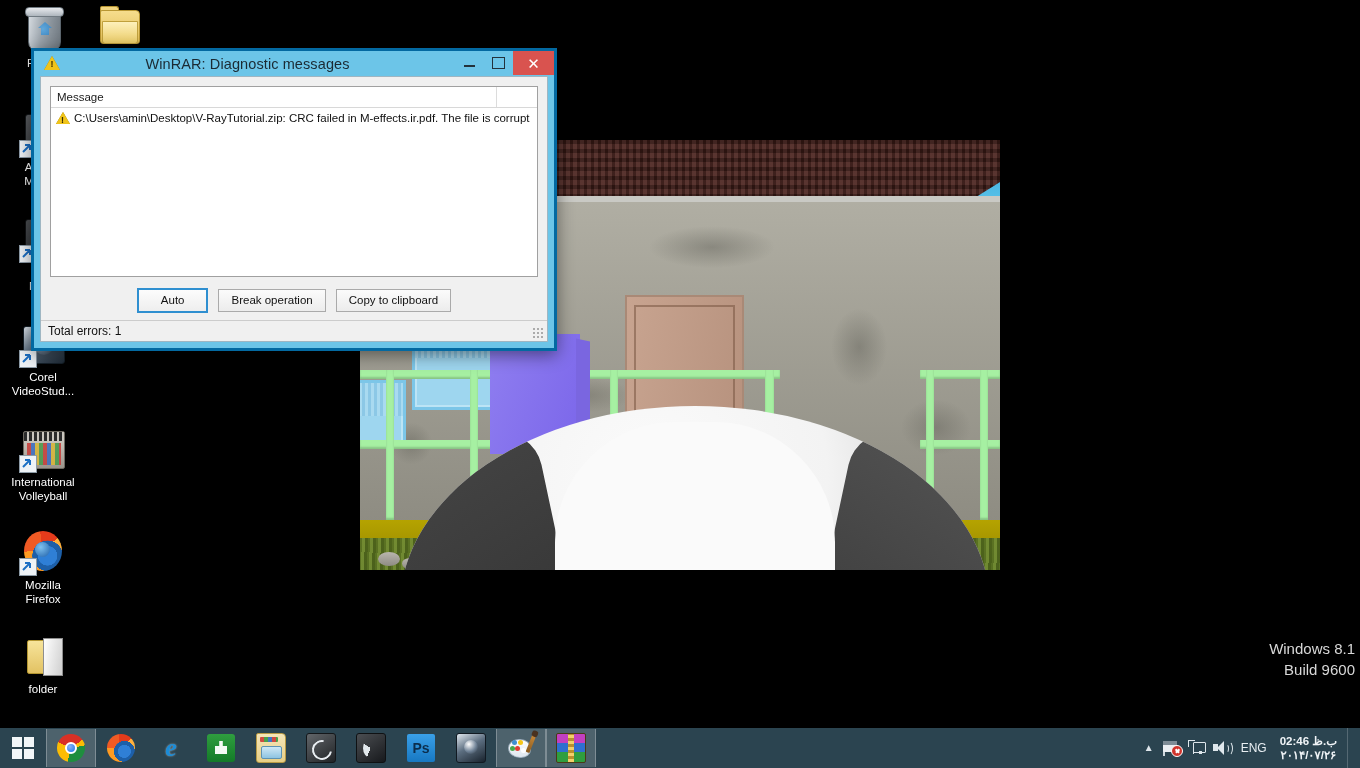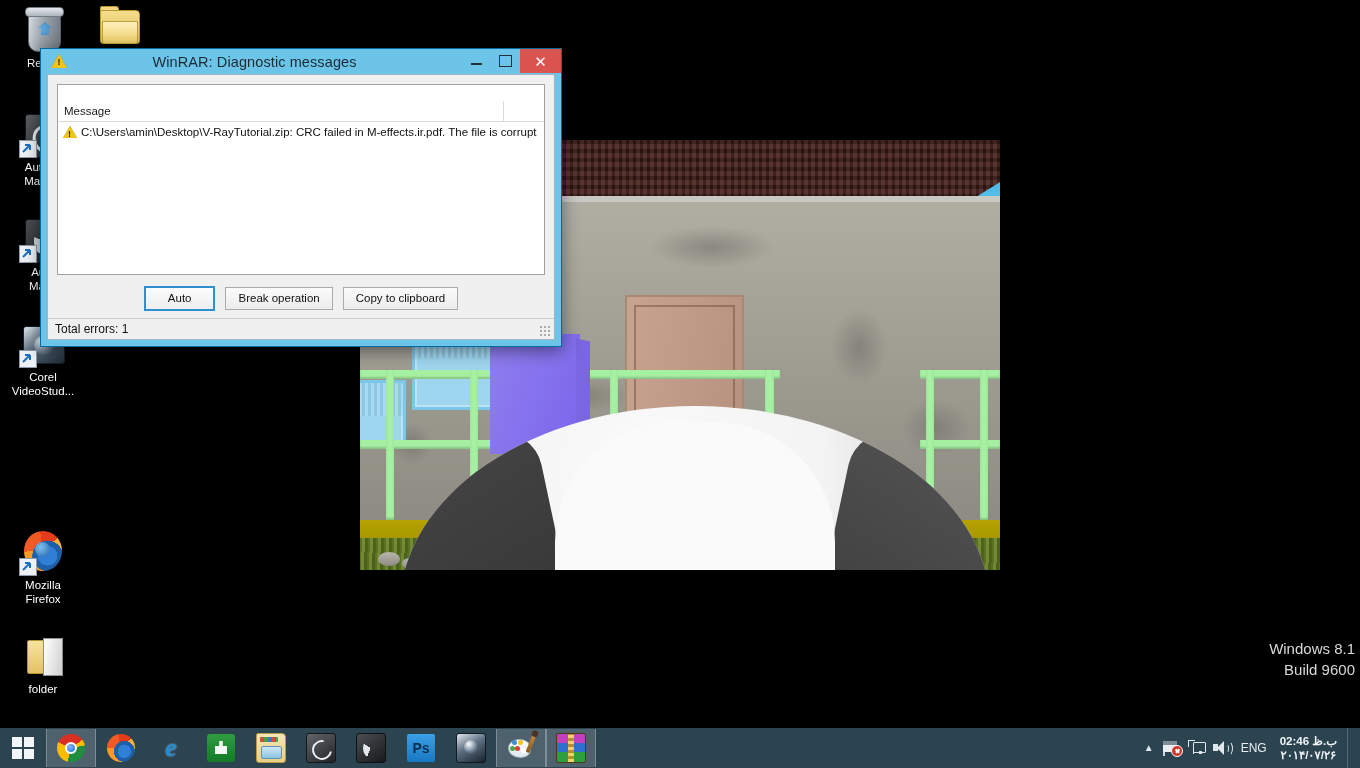--- a/index.html
+++ b/index.html
@@ -214,41 +214,41 @@
      border-top-color:transparent;border-bottom-color:transparent;border-radius:50%;}
   .volico2 .w1{left:11px;top:4px;width:4px;height:7px;}
   .volico2 .w2{left:12px;top:1px;width:7px;height:13px;}
   #tray .lang{color:#e8eef2;font-size:12px;padding:0 7px;font-family:"Liberation Sans",sans-serif;}
   #clock{color:#f0f4f7;font-size:11.5px;line-height:14px;text-align:center;padding:0 8px 0 4px;cursor:default;
      font-family:"Liberation Sans",sans-serif;font-weight:bold;}
   #showdesktop{width:8px;height:40px;border-left:1px solid rgba(255,255,255,.2);}
 
   
   #winrar{
-    position:absolute;left:40px;top:48px;width:520px;height:297px;
-    background:#6cc5e8;border:1px solid #0369a1;
+    position:absolute;left:31px;top:48px;width:520px;height:297px;
+    background:#6cc5e8;border:3px solid #0369a1;
     box-shadow:0 4px 16px rgba(0,0,0,.45);
     font-family:"Liberation Sans",sans-serif;
   }
   #titlebar{height:25px;position:relative;display:flex;align-items:center;}
   #titlebar .tico{position:absolute;left:10px;top:5px;width:16px;height:15px;}
   .warn-tri{width:0;height:0;border-left:8px solid transparent;border-right:8px solid transparent;
     border-bottom:14px solid #f0c419;position:relative;filter:drop-shadow(0 0 .5px #8a6d07);}
   .warn-tri:after{content:"!";position:absolute;left:-2.5px;top:3px;width:5px;text-align:center;
     color:#3a2d00;font-size:9px;font-weight:bold;line-height:10px;font-family:"Liberation Sans",sans-serif;}
   #title{flex:1;text-align:center;color:#1b2a33;font-size:14.5px;letter-spacing:.1px;padding-left:6px;}
   .winbtns{display:flex;align-items:flex-start;height:25px;}
   .wbtn{width:29px;height:24px;display:flex;align-items:center;justify-content:center;cursor:default;color:#23323b;}
   .wbtn.min .bar{width:11px;height:2px;background:#23323b;margin-top:6px;}
   .wbtn.max .sq{width:11px;height:10px;border:1.6px solid #23323b;}
   .wbtn.close{background:#d9534f;width:41px;height:24px;color:#fff;font-size:15px;line-height:15px;}
   #dlg-body{position:absolute;left:6px;top:25px;right:6px;bottom:6px;background:#f0f0f0;border:1px solid #9fb6c2;
     display:flex;flex-direction:column;}
   #listwrap{margin:9px 9px 0 9px;background:#fff;border:1px solid #a0a0a0;flex:1;overflow:hidden;display:flex;flex-direction:column;}
-  #listhead{height:20px;display:flex;background:#fff;border-bottom:1px solid #d8d8d8;margin-top:16px;}
+  #listhead{height:20px;display:flex;background:#fff;border-bottom:1px solid #d8d8d8;}
   #listhead .col{display:flex;align-items:center;padding:0 6px;font-size:11.5px;color:#1a1a1a;}
   #listhead .col.msg{flex:1;border-right:1px solid #dcdcdc;}
   #listhead .col.spare{width:28px;}
   .listrow{display:flex;align-items:center;height:19px;padding:0 4px;gap:4px;}
   .listrow .ico{width:15px;height:14px;display:flex;align-items:center;justify-content:center;}
   .listrow .txt{font-size:11.5px;color:#101010;white-space:nowrap;}
   #btnrow{height:30px;display:flex;align-items:center;justify-content:center;gap:10px;margin-top:8px;}
   .dbtn{height:21px;background:linear-gradient(#fbfbfb,#ececec);border:1px solid #aaaaaa;
     font-size:11.5px;color:#111;display:flex;align-items:center;justify-content:center;padding:0 12px;cursor:default;
     font-family:"Liberation Sans",sans-serif;}
@@ -353,20 +353,32 @@
         <div class="sa">
         <svg width="14" height="14" viewBox="0 0 14 14">
             <path d="M3 11 L10 4 M10 4 H5 M10 4 V9" stroke="#1c6fc4" stroke-width="2" fill="none"></path>
           </svg>
       </div>
     </div>
     <div class="lbl" style="white-space:pre-line;">Corel
 VideoStud...</div>
   </div>
 
+  <div class="dicon" style="left:0px;top:425px;">
+    <div class="glyph">
+      <div class="volico"></div>
+        <div class="sa">
+        <svg width="14" height="14" viewBox="0 0 14 14">
+            <path d="M3 11 L10 4 M10 4 H5 M10 4 V9" stroke="#1c6fc4" stroke-width="2" fill="none"></path>
+          </svg>
+      </div>
+    </div>
+    <div class="lbl" style="white-space:pre-line;">International
+Volleyball</div>
+  </div>
 
   <div class="dicon" style="left:0px;top:528px;">
     <div class="glyph">
       <div class="ffico"></div>
         <div class="sa">
         <svg width="14" height="14" viewBox="0 0 14 14">
             <path d="M3 11 L10 4 M10 4 H5 M10 4 V9" stroke="#1c6fc4" stroke-width="2" fill="none"></path>
           </svg>
       </div>
     </div>

